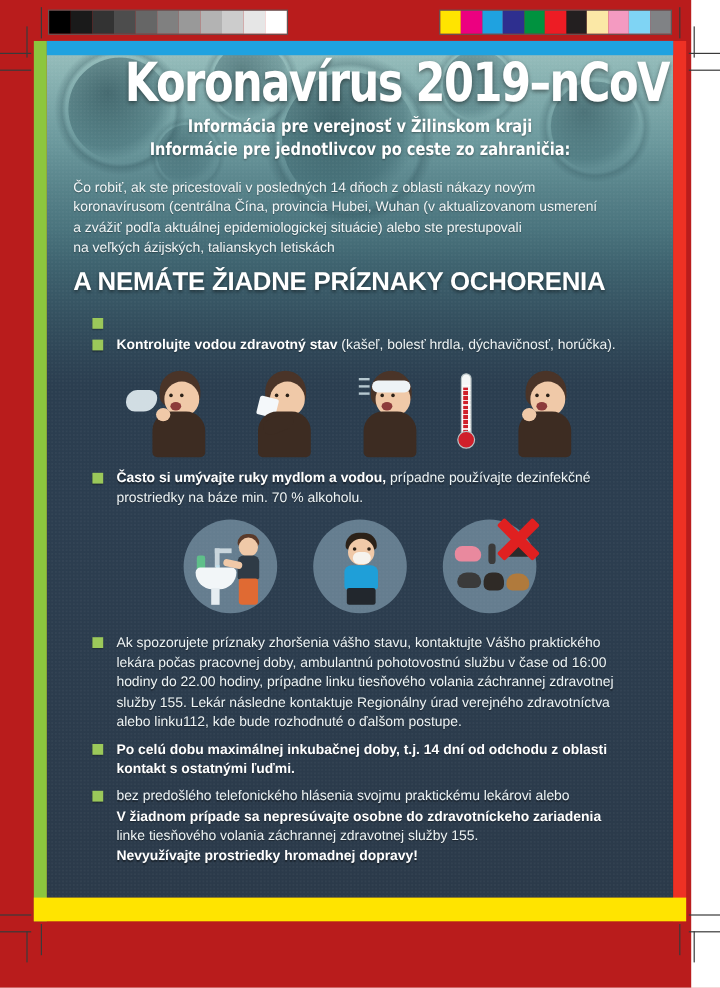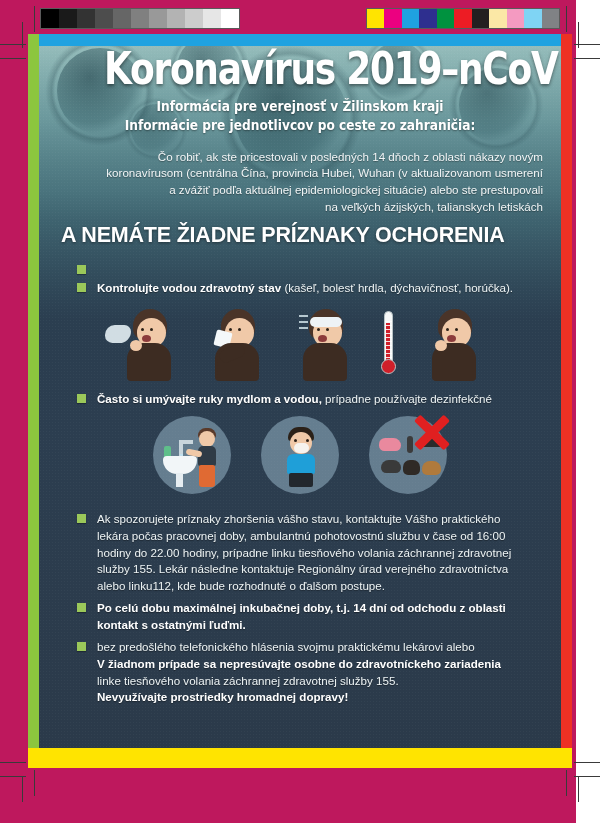--- a/index.html
+++ b/index.html
@@ -12,21 +12,21 @@
     height: 823px;
     overflow: hidden;
     font-family: "Liberation Sans", sans-serif;
     -webkit-font-smoothing: antialiased;
   }
 
   #page {
     position: relative;
     width: 576px;
     height: 823px;
-    background: #be185d;
+    background: #b91c1c;
   }
 
   
   .cropmark {
     position: absolute;
     background: #3a3a3a;
   }
   .cm-h { height: 1px; width: 26px; }
   .cm-v { width: 1px; height: 26px; }
 
@@ -160,21 +160,20 @@
   #subtitle1 { margin-top: 6px; }
   #subtitle2 { margin-top: 1px; }
 
   
   #intro {
     margin: 14px 2px 0 6px;
     font-size: 11.6px;
     line-height: 1.46;
     color: #f2f6f7;
     text-shadow: 0 1px 1px rgba(0,0,0,0.35);
-    text-align: right;
   }
   #intro div { white-space: nowrap; }
 
   #banner {
     margin: 7px 0 0 6px;
     font-size: 21.5px;
     font-weight: bold;
     color: #ffffff;
     letter-spacing: -0.2px;
     text-shadow: 0 1px 3px rgba(0,0,0,0.45);
@@ -607,20 +606,21 @@
             <div class="p-body"></div>
               <div class="p-hand"></div>
           </div>
         </div>
 
         <div id="group-hygiene">
             <div class="bullet-row">
               <div class="bullet-sq"></div>
               <div class="bullet-txt">
                 <span class="ln"><b>Často si umývajte ruky mydlom a vodou,</b> prípadne používajte dezinfekčné</span>
+                <span class="ln">prostriedky na báze min. 70 % alkoholu.</span>
               </div>
             </div>
           </div>
 
         <div id="hygiene-art">
           <div class="hcircle">
             <div class="bottle"></div>
             <div class="sink-tap"></div>
               <div class="sink-tap-h"></div>
             <div class="sink-water"></div>

